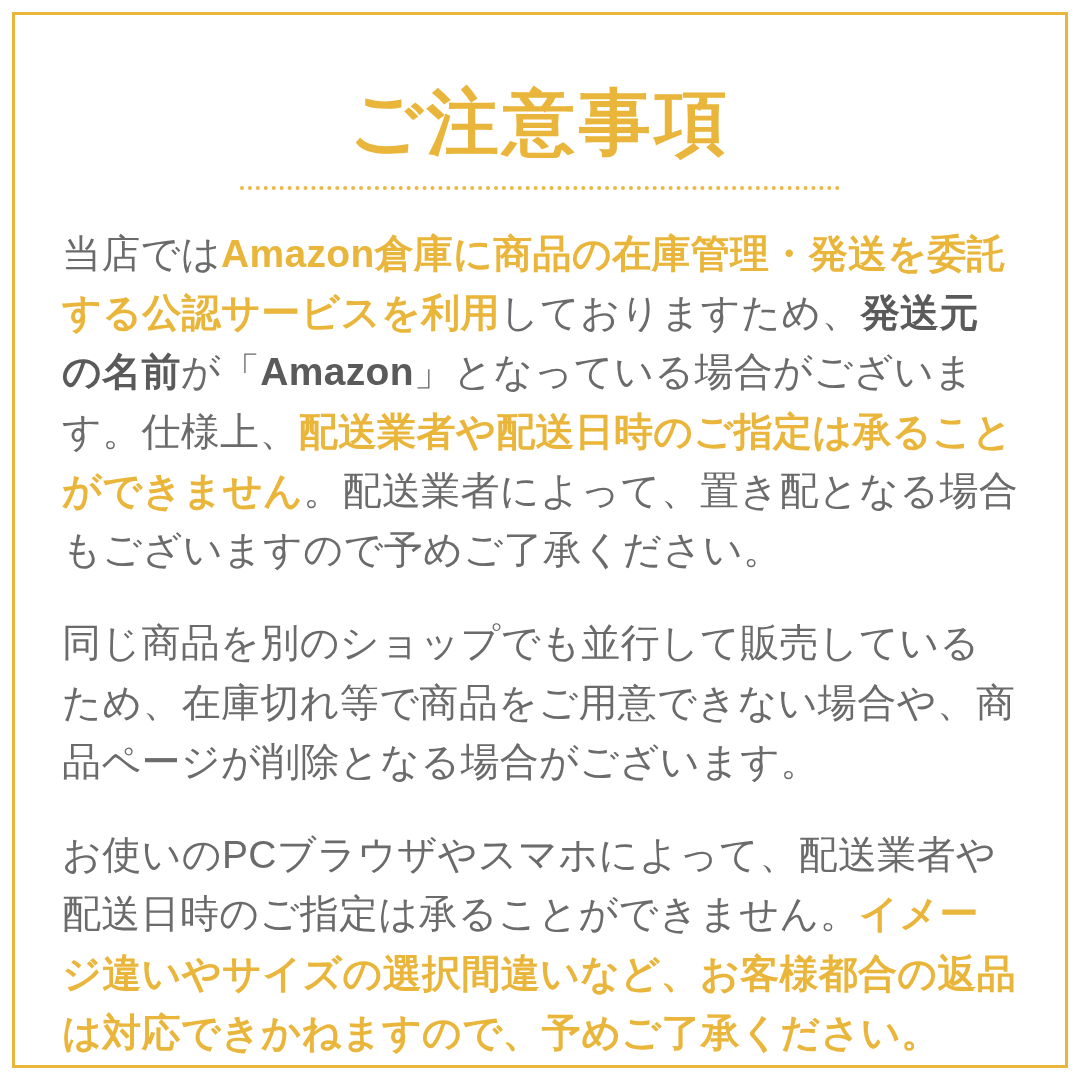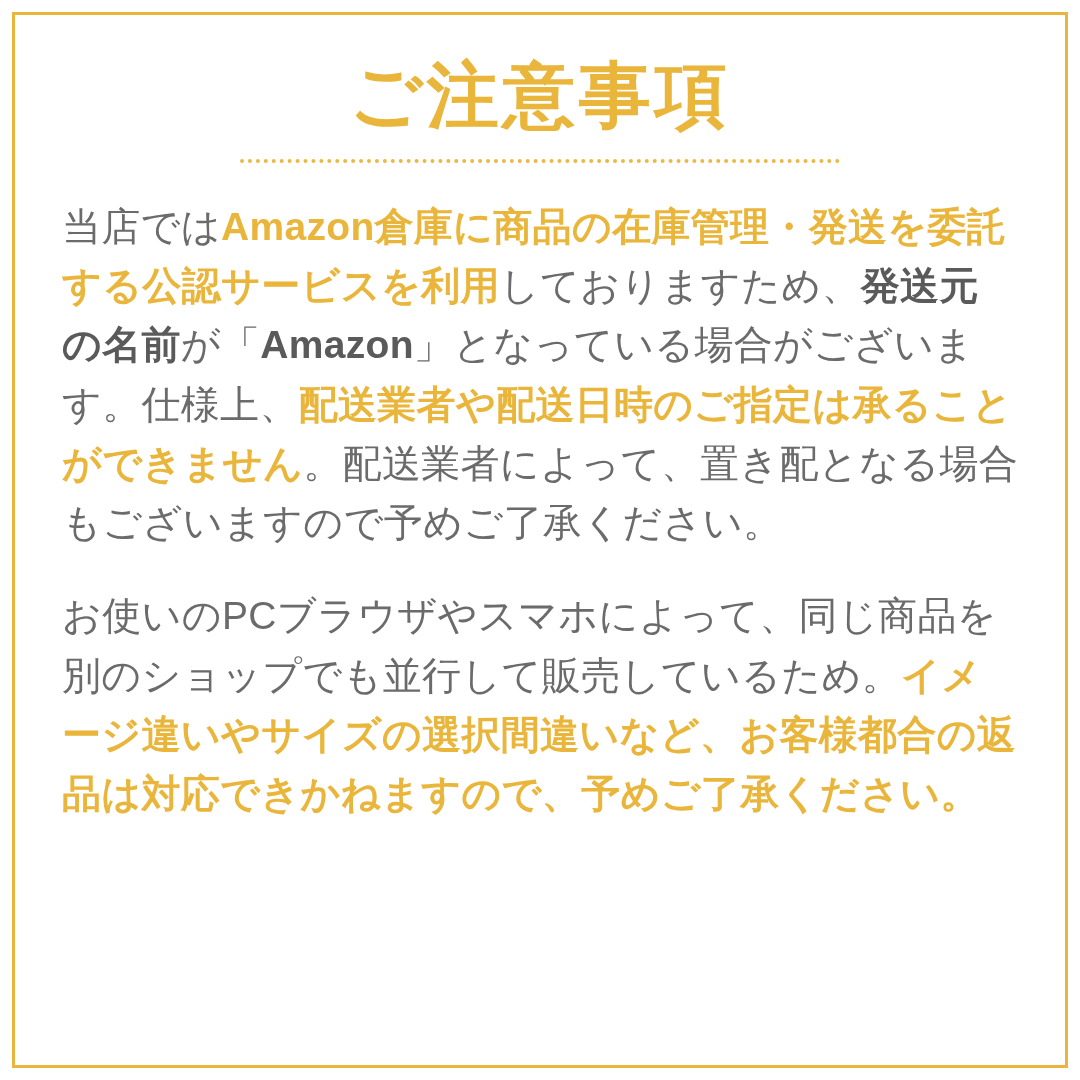--- a/index.html
+++ b/index.html
@@ -32,21 +32,21 @@
     box-sizing: border-box;
     pointer-events: none;
   }
   .content {
     position: absolute;
     left: 0;
     top: 0;
     width: 1080px;
     height: 1080px;
     box-sizing: border-box;
-    padding: 40px 62px 40px 62px;
+    padding: 67px 62px 40px 62px;
   }
   .title {
     text-align: center;
     color: #e9b63b;
     font-size: 72px;
     font-weight: bold;
     letter-spacing: 4px;
     line-height: 1.15;
     margin: 14px 0 0 0;
   }
@@ -84,16 +84,17 @@
 </head>
 <body>
 
 <div class="page">
   <div class="frame"></div>
   <div class="content">
     <h1 class="title">ご注意事項</h1>
     <div class="divider"></div>
     <div class="body-block">
         <p class="para"><span>当店では</span><span class="hl">Amazon倉庫に商品の在庫管理・発送を委託する公認サービスを利用</span><span>しておりますため、</span><span class="dk">発送元の名前</span><span>が「</span><span class="dk">Amazon</span><span>」となっている場合がございます。仕様上、</span><span class="hl">配送業者や配送日時のご指定は承ることができません</span><span>。配送業者によって、置き配となる場合もございますので予めご了承ください。</span></p>
-        <p class="para"><span>お使いのPCブラウザやスマホによって、同じ商品を別のショップでも並行して販売しているため。</span><span class="hl">イメージ違いやサイズの選択間違いなど、お客様都合の返品は対応できかねますので、予めご了承ください。</span></p>
+        <p class="para"><span>同じ商品を別のショップでも並行して販売しているため、在庫切れ等で商品をご用意できない場合や、商品ページが削除となる場合がございます。</span></p>
+        <p class="para"><span>お使いのPCブラウザやスマホによって、配送業者や配送日時のご指定は承ることができません。</span><span class="hl">イメージ違いやサイズの選択間違いなど、お客様都合の返品は対応できかねますので、予めご了承ください。</span></p>
       </div>
   </div>
 </div>
 
 </body></html>

